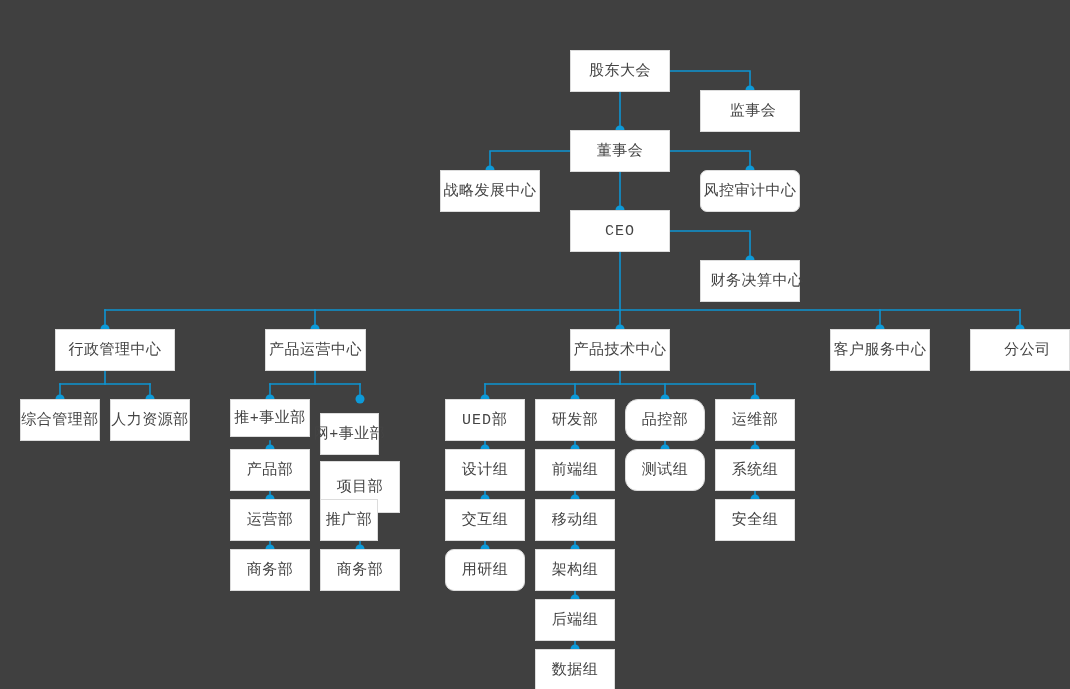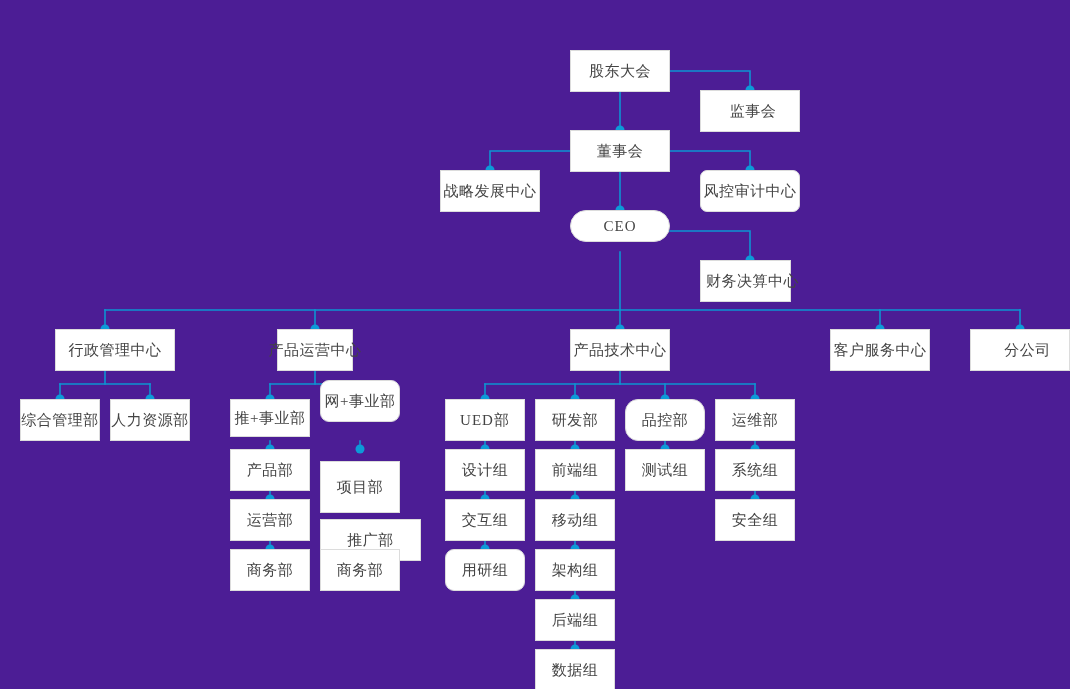--- a/index.html
+++ b/index.html
@@ -4,22 +4,22 @@
 <style>
   html, body {
     margin: 0;
     padding: 0;
     background: #ffffff;
   }
   #chart-root {
     position: relative;
     width: 1070px;
     height: 689px;
-    background: #4c1d95;
-    font-family: Liberation Serif, serif;
+    background: #404040;
+    font-family: Liberation Mono, monospace;
     overflow: hidden;
   }
   #connector-layer {
     position: absolute;
     left: 0;
     top: 0;
     width: 1070px;
     height: 689px;
     pointer-events: none;
   }
@@ -140,30 +140,30 @@
       </div>
       <div class="org-node" style="left: 570px; top: 130px; width: 100px; height: 42px;">
         <span class="node-label">董事会</span>
       </div>
       <div class="org-node" style="left: 440px; top: 170px; width: 100px; height: 42px;">
         <span class="node-label">战略发展中心</span>
       </div>
       <div class="org-node" style="left: 700px; top: 170px; width: 100px; height: 42px; border-radius: 7px;">
         <span class="node-label">风控审计中心</span>
       </div>
-      <div class="org-node latin" style="left: 570px; top: 210px; width: 100px; height: 32px; border-radius: 17px;">
+      <div class="org-node latin" style="left: 570px; top: 210px; width: 100px; height: 42px;">
         <span class="node-label">CEO</span>
       </div>
-      <div class="org-node" style="left: 700px; top: 260px; width: 91px; height: 42px; padding-left: 14px;">
+      <div class="org-node" style="left: 700px; top: 260px; width: 100px; height: 42px; padding-left: 14px;">
         <span class="node-label">财务决算中心</span>
       </div>
       <div class="org-node" style="left: 55px; top: 329px; width: 120px; height: 42px;">
         <span class="node-label">行政管理中心</span>
       </div>
-      <div class="org-node" style="left: 265px; top: 329px; width: 76px; height: 42px; margin-left: 12px;">
+      <div class="org-node" style="left: 265px; top: 329px; width: 101px; height: 42px;">
         <span class="node-label">产品运营中心</span>
       </div>
       <div class="org-node" style="left: 570px; top: 329px; width: 100px; height: 42px;">
         <span class="node-label">产品技术中心</span>
       </div>
       <div class="org-node" style="left: 830px; top: 329px; width: 100px; height: 42px;">
         <span class="node-label">客户服务中心</span>
       </div>
       <div class="org-node" style="left: 970px; top: 329px; width: 100px; height: 42px; padding-left: 15px;">
         <span class="node-label">分公司</span>
@@ -179,27 +179,27 @@
       </div>
       <div class="org-node" style="left: 230px; top: 449px; width: 80px; height: 42px;">
         <span class="node-label">产品部</span>
       </div>
       <div class="org-node" style="left: 230px; top: 499px; width: 80px; height: 42px;">
         <span class="node-label">运营部</span>
       </div>
       <div class="org-node" style="left: 230px; top: 549px; width: 80px; height: 42px;">
         <span class="node-label">商务部</span>
       </div>
-      <div class="org-node" style="left: 320px; top: 380px; width: 80px; height: 42px; border-radius: 9px;">
+      <div class="org-node" style="left: 320px; top: 413px; width: 59px; height: 42px;">
         <span class="node-label">网+事业部</span>
       </div>
       <div class="org-node" style="left: 320px; top: 449px; width: 80px; height: 52px; margin-top: 12px;">
         <span class="node-label">项目部</span>
       </div>
-      <div class="org-node" style="left: 320px; top: 519px; width: 101px; height: 42px;">
+      <div class="org-node" style="left: 320px; top: 499px; width: 58px; height: 42px;">
         <span class="node-label">推广部</span>
       </div>
       <div class="org-node" style="left: 320px; top: 549px; width: 80px; height: 42px;">
         <span class="node-label">商务部</span>
       </div>
       <div class="org-node latin" style="left: 445px; top: 399px; width: 80px; height: 42px;">
         <span class="node-label">UED部</span>
       </div>
       <div class="org-node" style="left: 445px; top: 449px; width: 80px; height: 42px;">
         <span class="node-label">设计组</span>
@@ -224,21 +224,21 @@
       </div>
       <div class="org-node" style="left: 535px; top: 599px; width: 80px; height: 42px;">
         <span class="node-label">后端组</span>
       </div>
       <div class="org-node" style="left: 535px; top: 649px; width: 80px; height: 42px;">
         <span class="node-label">数据组</span>
       </div>
       <div class="org-node" style="left: 625px; top: 399px; width: 80px; height: 42px; border-radius: 13px;">
         <span class="node-label">品控部</span>
       </div>
-      <div class="org-node" style="left: 625px; top: 449px; width: 80px; height: 42px;">
+      <div class="org-node" style="left: 625px; top: 449px; width: 80px; height: 42px; border-radius: 12px;">
         <span class="node-label">测试组</span>
       </div>
       <div class="org-node" style="left: 715px; top: 399px; width: 80px; height: 42px;">
         <span class="node-label">运维部</span>
       </div>
       <div class="org-node" style="left: 715px; top: 449px; width: 80px; height: 42px;">
         <span class="node-label">系统组</span>
       </div>
       <div class="org-node" style="left: 715px; top: 499px; width: 80px; height: 42px;">
         <span class="node-label">安全组</span>

